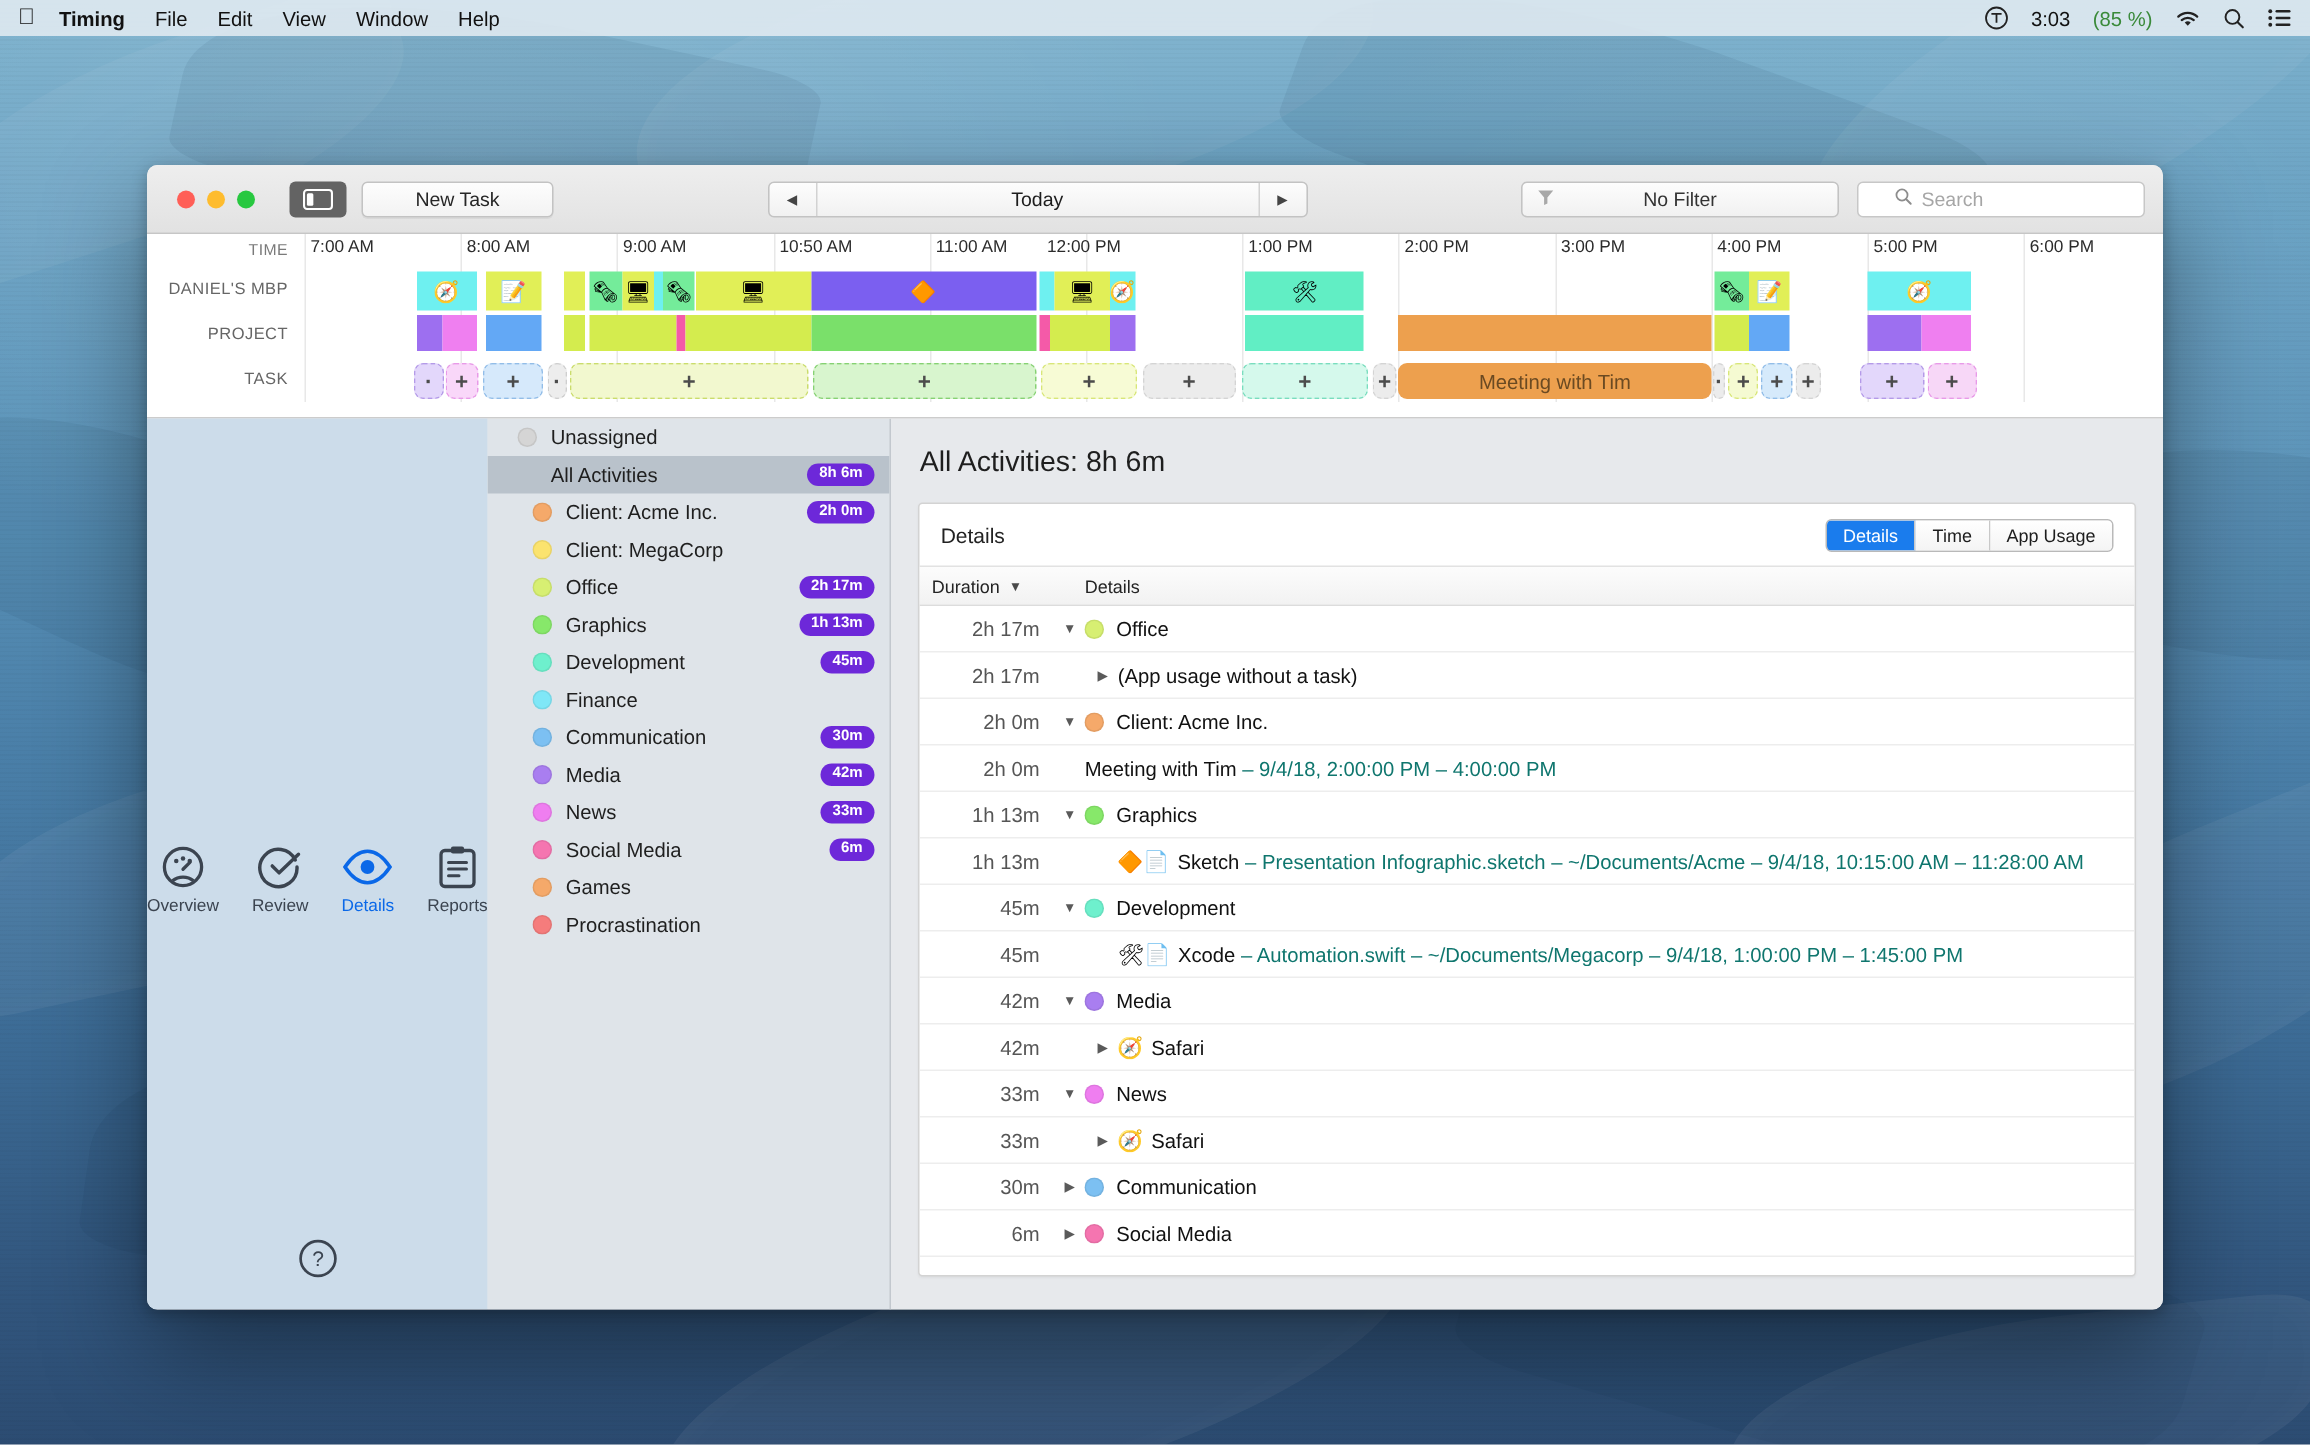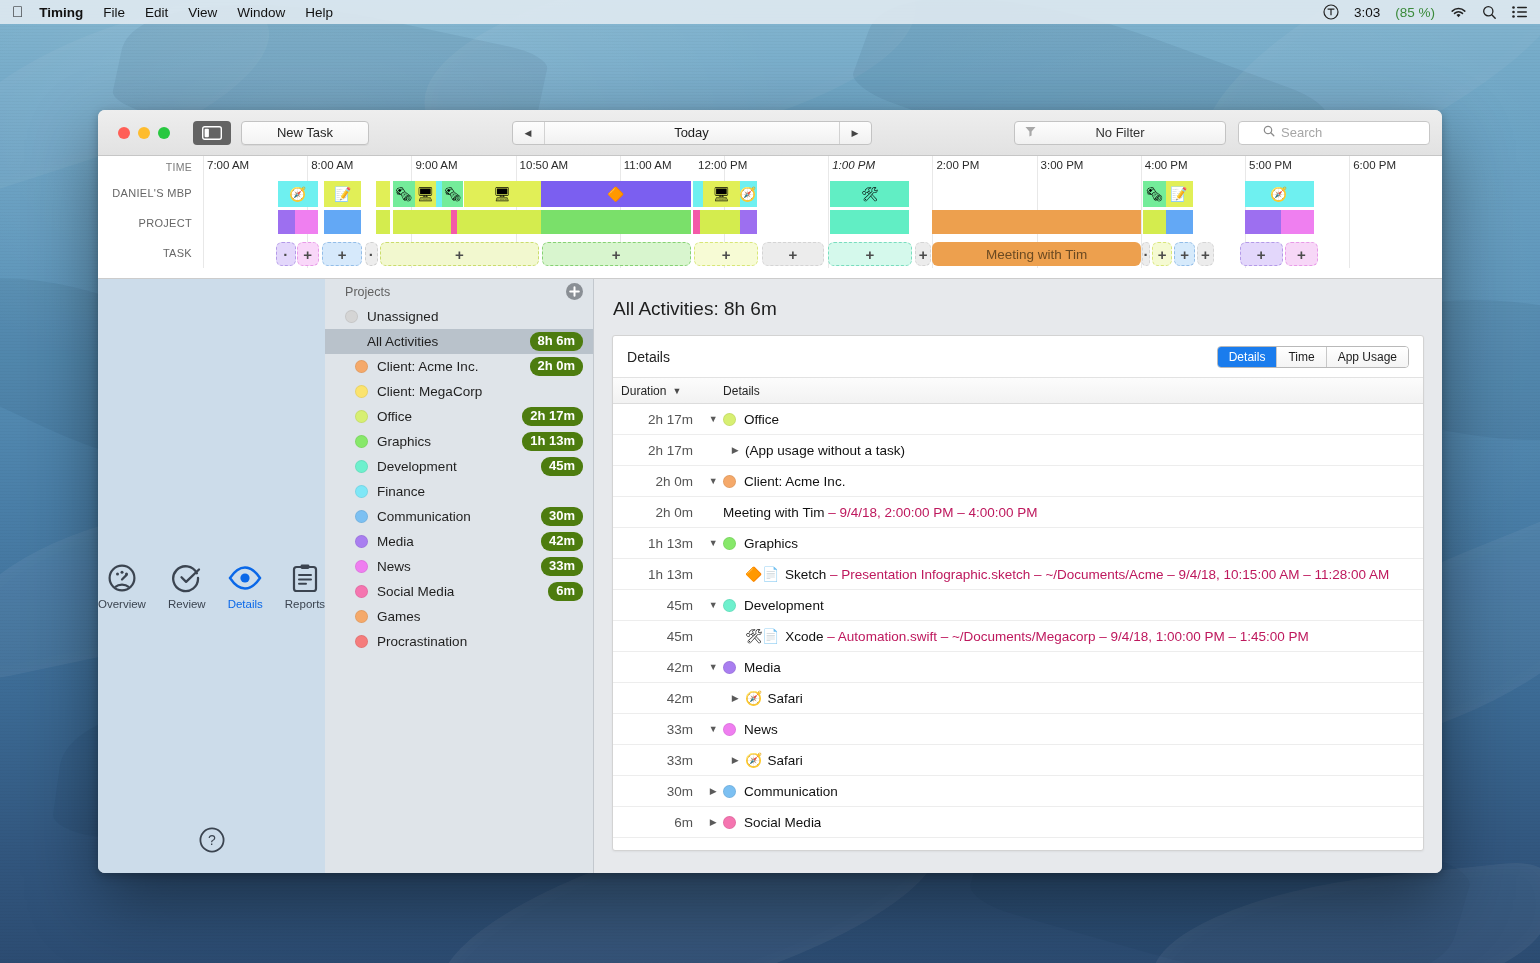--- a/index.html
+++ b/index.html
@@ -142,22 +142,22 @@
   .proj-head .t{font-size:12.5px;color:#616161;}
   .proj-head .add{margin-left:auto;width:17px;height:17px;}
   .prow{
     display:flex;align-items:center;height:25px;padding:0 10px 0 20px;gap:9px;position:relative;
   }
   .prow.sel{background:#b9c2cb;}
   .prow.indent{padding-left:30px;}
   .pdot{width:13px;height:13px;border-radius:50%;flex:0 0 13px;border:1px solid rgba(0,0,0,.07);}
   .pname{font-size:13.5px;color:#1f1f1f;white-space:nowrap;}
   .pbadge{
-    margin-left:auto;background:#4d7c0f;color:#fff;border-radius:9px;
-    padding:1px 8px 2px;font-size:13px;font-weight:bold;line-height:1.25;
+    margin-left:auto;background:#6d28d9;color:#fff;border-radius:9px;
+    padding:1px 8px 2px;font-size:10px;font-weight:bold;line-height:1.25;
   }
 
   .main{flex:1;background:#e7e9ec;display:flex;flex-direction:column;min-width:0;padding:0;}
   .main-title{font-size:19px;color:#1e1e1e;padding:19px 0 15px 19px;}
   .panel{
     margin:0 18px 22px 18px;background:#fff;border:1px solid #d3d3d3;border-radius:3px;
     flex:1;display:flex;flex-direction:column;min-height:0;overflow:hidden;
     box-shadow:0 1px 2px rgba(0,0,0,.05);
   }
   .panel-head{
@@ -181,21 +181,21 @@
   .col-head .c1 .cv{font-size:9px;color:#4a4a4a;}
   .col-head .c2{padding-left:10px;}
   .rows{flex:1;overflow:hidden;}
   .drow{display:flex;align-items:center;height:31px;border-bottom:1px solid #ededed;font-size:13.5px;}
   .drow .dur{width:90px;text-align:right;color:#555;padding-right:10px;flex:0 0 90px;}
   .drow .tri{width:20px;flex:0 0 20px;font-size:9px;color:#5a5a5a;text-align:center;}
   .drow .tri.blank{color:transparent;}
   .drow .cdot{width:13px;height:13px;border-radius:50%;flex:0 0 13px;margin-right:8px;border:1px solid rgba(0,0,0,.07);}
   .drow .appicon{margin-right:5px;font-size:14px;line-height:1;}
   .drow .label{color:#111;white-space:nowrap;overflow:hidden;}
-  .drow .label .sub{color:#be185d;}
+  .drow .label .sub{color:#0f766e;}
   .drow .label .strong{color:#111;}
   .pad{width:22px;flex:0 0 22px;}
 </style>
 </head>
 <body>
 
 <div class="leaves">
   <div class="leaf" style="left:-60px;top:30px;width:340px;height:120px;transform:rotate(-18deg);"></div>
   <div class="leafd" style="left:120px;top:10px;width:420px;height:140px;transform:rotate(12deg);"></div>
   <div class="leaf" style="left:420px;top:-30px;width:500px;height:170px;transform:rotate(-8deg);"></div>
@@ -308,21 +308,21 @@
           <div class="hour-lab" style="left: 108.2px;">8:00 AM</div>
           <div class="gridline" style="left: 208.4px;"></div>
           <div class="hour-lab" style="left: 212.4px;">9:00 AM</div>
           <div class="gridline" style="left: 312.6px;"></div>
           <div class="hour-lab" style="left: 316.6px;">10:50 AM</div>
           <div class="gridline" style="left: 416.8px;"></div>
           <div class="hour-lab" style="left: 420.8px;">11:00 AM</div>
           <div class="gridline" style="left: 521px;"></div>
           <div class="hour-lab" style="left: 495px;">12:00 PM</div>
           <div class="gridline" style="left: 625.2px;"></div>
-          <div class="hour-lab" style="left: 629.2px; font-style: italic;">1:00 PM</div>
+          <div class="hour-lab" style="left: 629.2px;">1:00 PM</div>
           <div class="gridline" style="left: 729.4px;"></div>
           <div class="hour-lab" style="left: 733.4px;">2:00 PM</div>
           <div class="gridline" style="left: 833.6px;"></div>
           <div class="hour-lab" style="left: 837.6px;">3:00 PM</div>
           <div class="gridline" style="left: 937.8px;"></div>
           <div class="hour-lab" style="left: 941.8px;">4:00 PM</div>
           <div class="gridline" style="left: 1042px;"></div>
           <div class="hour-lab" style="left: 1046px;">5:00 PM</div>
           <div class="gridline" style="left: 1146.2px;"></div>
           <div class="hour-lab" style="left: 1150.2px;">6:00 PM</div>
@@ -540,29 +540,20 @@
       </div>
       <div class="help-btn">
         <svg width="26" height="26" viewBox="0 0 26 26">
             <circle cx="13" cy="13" r="11.6" fill="none" stroke="#3b4450" stroke-width="1.8"></circle>
             <text x="13" y="18.2" font-size="14" font-family="Liberation Sans, sans-serif" text-anchor="middle" fill="#3b4450">?</text>
           </svg>
       </div>
     </div>
 
     <div class="projects">
-      <div class="proj-head">
-        <span class="t">Projects</span>
-        <span class="add">
-          <svg width="17" height="17" viewBox="0 0 17 17">
-              <circle cx="8.5" cy="8.5" r="8.5" fill="#8a8f95"></circle>
-              <path d="M8.5 4.2v8.6M4.2 8.5h8.6" stroke="#fff" stroke-width="2" stroke-linecap="round"></path>
-            </svg>
-        </span>
-      </div>
       <div id="project-list">
           <div class="prow">
             <span class="pdot" style="background: rgb(213, 213, 213);"></span>
             <span class="pname">Unassigned</span>
           </div>
           <div class="prow sel">
             <span class="pdot" style="background: transparent; border: 1px solid transparent;"></span>
             <span class="pname">All Activities</span>
             <span class="pbadge">8h 6m</span>
           </div>

